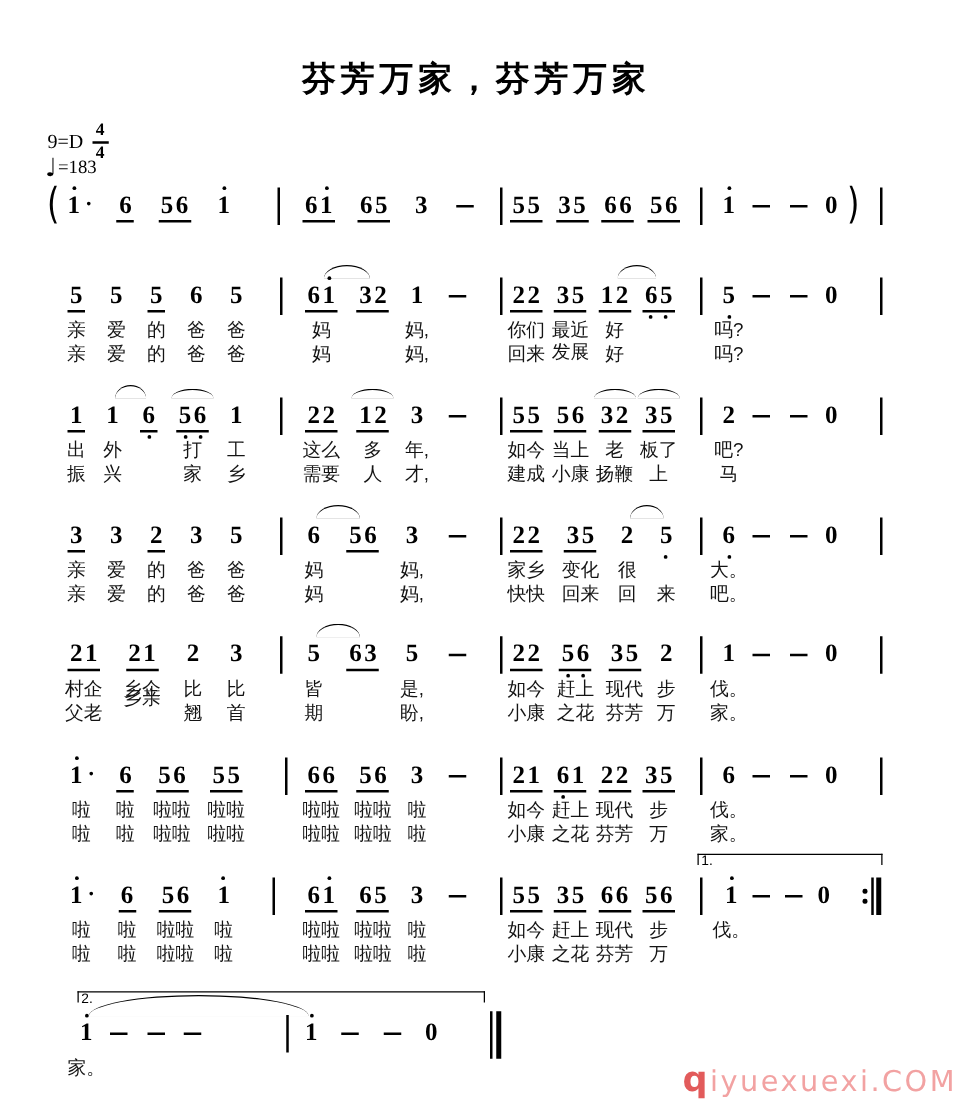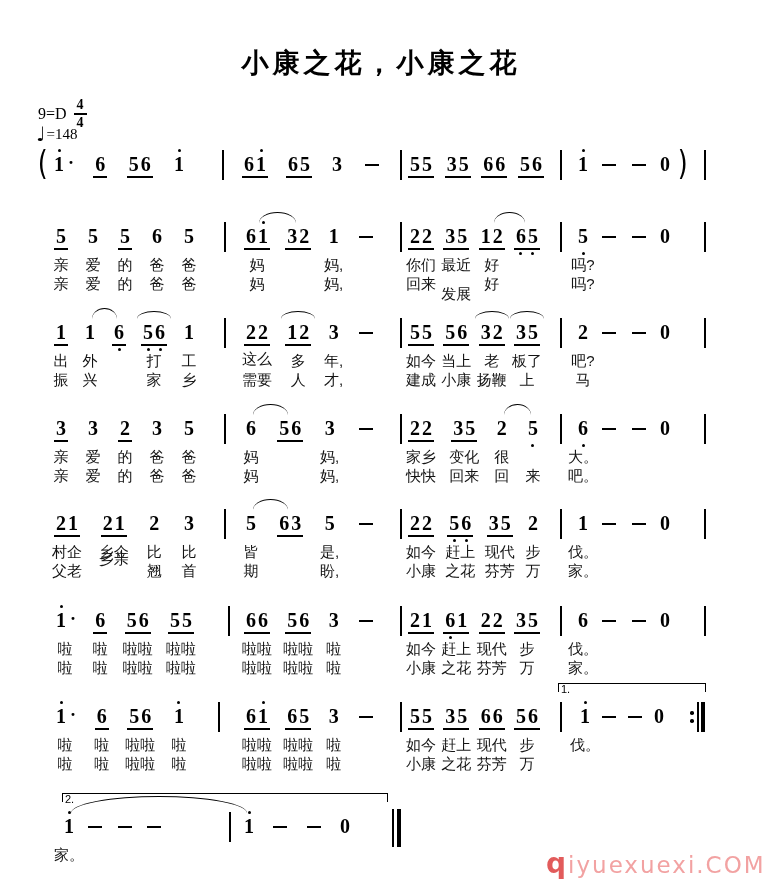--- a/index.html
+++ b/index.html
@@ -41,34 +41,34 @@
   .volta span{position:absolute;left:2px;top:-1px;font:11px/12px "Liberation Sans",sans-serif;}
   .paren{position:absolute;top:-8px;font:400 34px/36px "DejaVu Sans",sans-serif;transform:scaleX(0.75);}
   #watermark{position:absolute;left:546px;top:849px;font:23px/30px "DejaVu Sans",sans-serif;
              color:#f2a2a2;letter-spacing:2px;}
   #watermark .q{font-size:28px;font-weight:700;color:#e25b5b;}
 </style>
 </head>
 <body>
 
 <div id="page">
-  <div id="title">小康之花，小康之花</div>
+  <div id="title">芬芳万家，芬芳万家</div>
 
   <div id="keyblock">
     <span>9=D</span>
     <span id="frac">
       <span>4</span>
       <span class="bar-h"></span>
       <span>4</span>
     </span>
   </div>
 
   <div id="tempo">
     <span class="note">♩</span>
-    <span>=148</span>
+    <span>=183</span>
   </div>
 
 
   <div id="score">
       <div class="line" style="top: 153px;">
         <div class="measure" style="left: 52px; width: 134px;">
           <div class="unit">
             <div class="nrow">
               <div class="ng">
                 <div class="d">1<div class="hd"></div></div>
@@ -298,21 +298,21 @@
             <span class="lyr" style="top: 50px;">回来</span>
           </div>
           <div class="unit">
             <div class="nrow">
               <div class="ng ul">
                 <div class="d">3</div>
                 <div class="d">5</div>
               </div>
             </div>
             <span class="lyr" style="top: 31px;">最近</span>
-            <span class="lyr" style="top: 60px;">发展</span>
+            <span class="lyr" style="top: 48px;">发展</span>
           </div>
           <div class="unit">
             <div class="nrow">
               <div class="ng ul">
                 <div class="d">1</div>
                 <div class="d">2</div>
               </div>
             </div>
             <span class="lyr" style="top: 31px;">好</span>
             <span class="lyr" style="top: 50px;">好</span>
@@ -413,21 +413,21 @@
           </div>
         </div>
         <div class="measure" style="left: 244px; width: 132px;">
           <div class="unit">
             <div class="nrow">
               <div class="ng ul">
                 <div class="d">2</div>
                 <div class="d">2</div>
               </div>
             </div>
-            <span class="lyr" style="top: 31px; font-family: Liberation Mono, monospace;">这么</span>
+            <span class="lyr" style="top: 31px;">这么</span>
             <span class="lyr" style="top: 50px;">需要</span>
           </div>
           <div class="unit">
             <div class="nrow">
               <div class="ng ul">
                 <div class="d">1</div>
                 <div class="d">2</div>
               </div>
             </div>
             <span class="lyr" style="top: 31px;">多</span>

